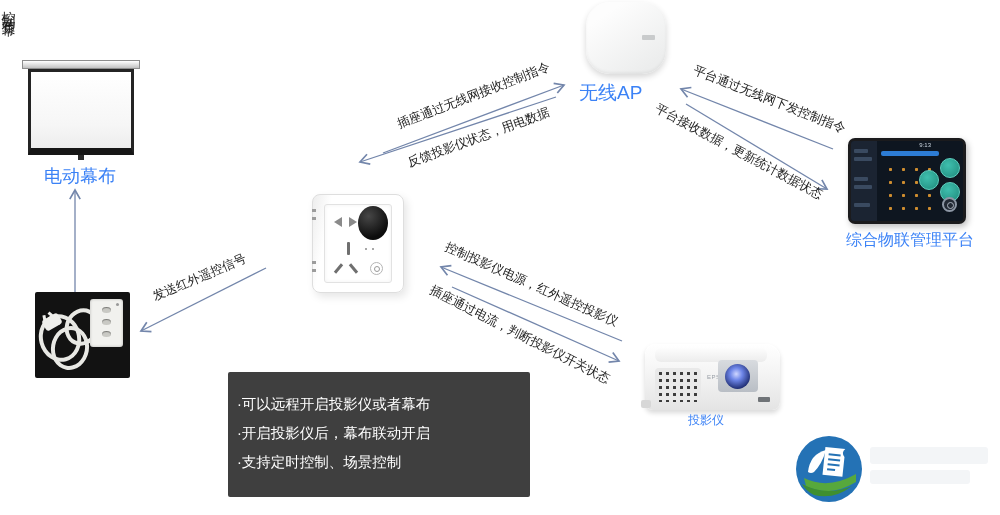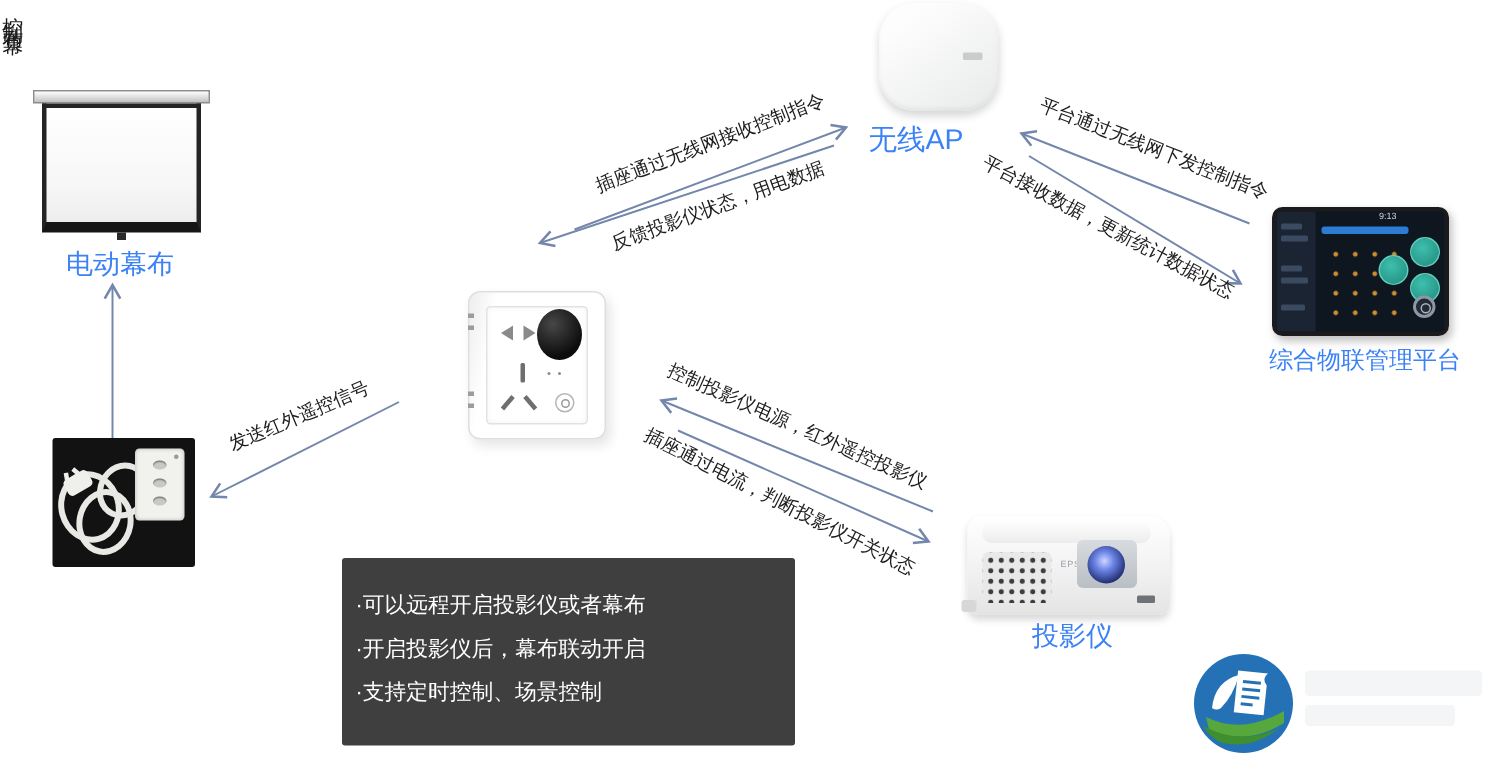--- a/index.html
+++ b/index.html
@@ -12,21 +12,21 @@
   #arrows{position:absolute;left:0;top:0;width:1000px;height:515px;pointer-events:none;}
   .edge{stroke:#7386ab;stroke-width:1.3;fill:none;}
   .edge-label{font-size:12.5px;fill:#1c1c1c;font-family:"Liberation Sans","DejaVu Sans",sans-serif;}
   
   .node-label{position:absolute;color:#3b82f6;white-space:nowrap;}
   #lbl-screen{left:44px;top:164px;font-size:18px;}
   #lbl-receiver{left:13px;top:384px;font-size:17px;}
   #lbl-socket{left:282px;top:306px;font-size:17px;}
   #lbl-ap{left:579px;top:80px;font-size:19px;}
   #lbl-platform{left:846px;top:230px;font-size:16px;}
-  #lbl-projector{left:688px;top:412px;font-size:18px;}
+  #lbl-projector{left:688px;top:412px;font-size:12px;}
   #lbl-vert{
     left:48px;top:203px;font-size:14px;color:#1a1a1a;
     writing-mode:vertical-rl;text-orientation:upright;letter-spacing:4px;
   }
   
   #dev-screen{left:22px;top:60px;width:118px;height:100px;}
   .scr-topbar{position:absolute;left:0;top:0;width:118px;height:9px;
     background:linear-gradient(180deg,#ffffff,#c2c2c2);border:1px solid #8d8d8d;box-sizing:border-box;}
   .scr-body{position:absolute;left:6px;top:9px;width:106px;height:86px;box-sizing:border-box;
     border:3px solid #242424;border-bottom:7px solid #161616;

